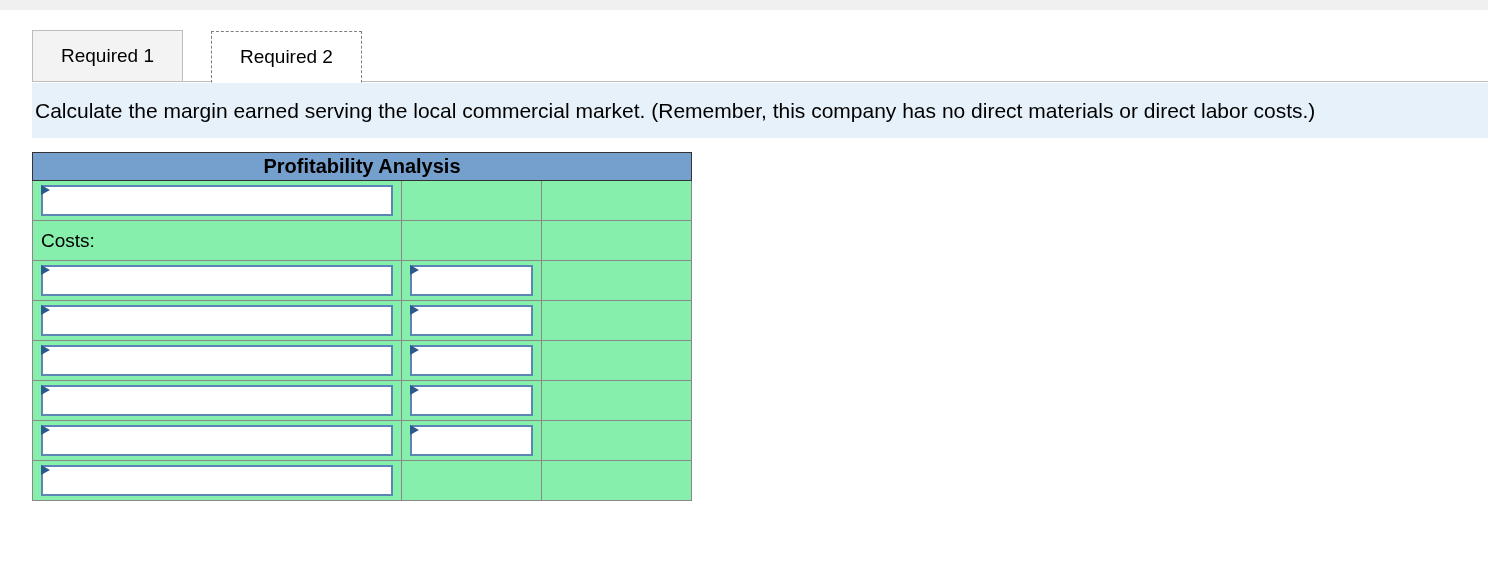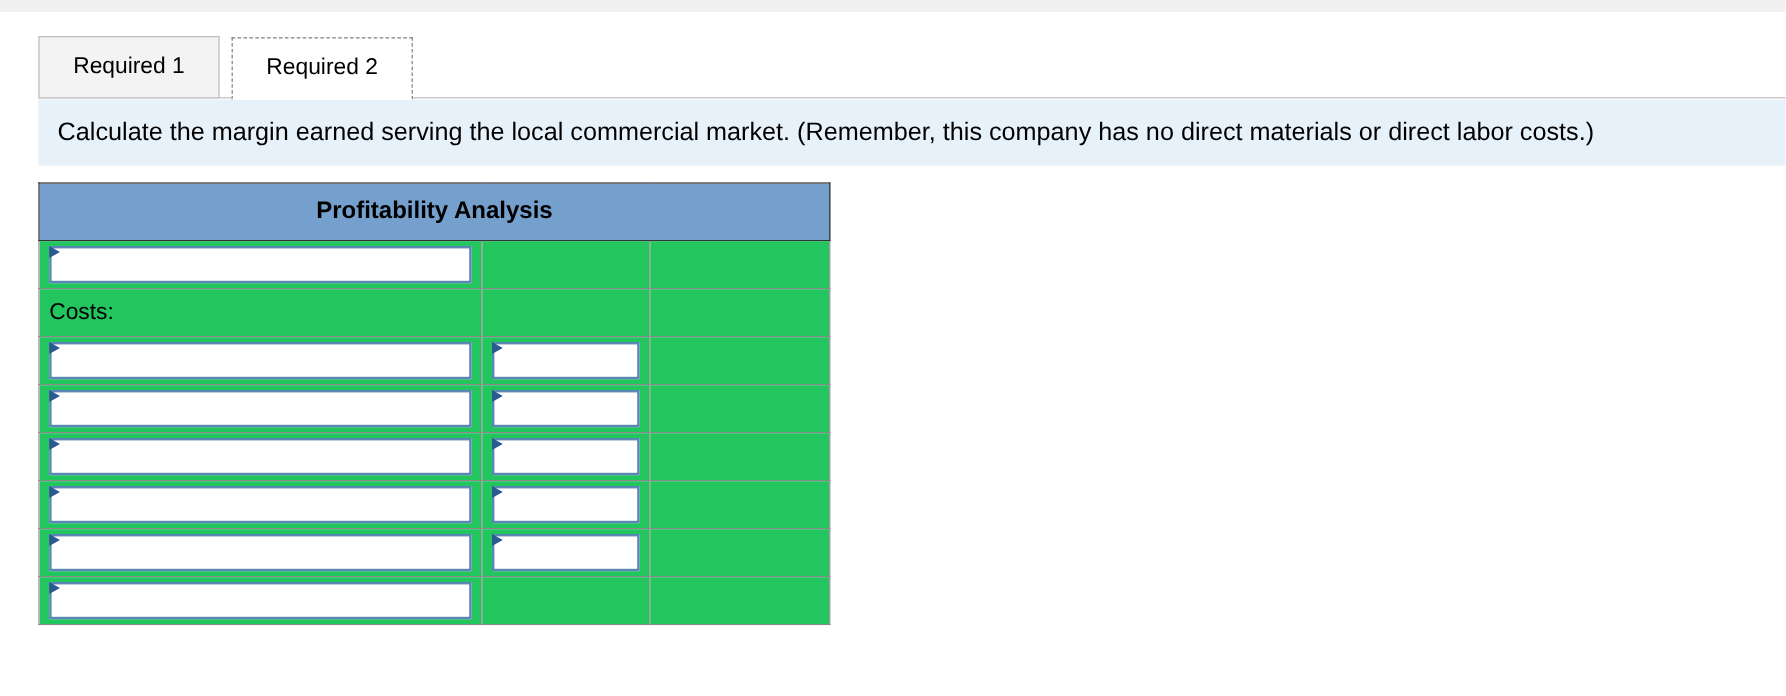--- a/index.html
+++ b/index.html
@@ -24,69 +24,69 @@
     margin: 20px 0 0 32px;
     position: relative;
     z-index: 2;
   }
   .tab {
     padding: 14px 28px;
     border: 1px solid #bdbdbd;
     background: #f3f3f3;
     font-size: 19px;
     cursor: pointer;
-    margin-right: 10px;
+    margin-right: 28px;
     position: relative;
   }
   .tab.active {
     background: #fff;
     border: 1px dashed #7f7f7f;
     border-bottom: 1px solid #fff;
     top: 1px;
     text-align: right;
   }
   .hr-under-tabs {
     border: none;
     border-top: 1px solid #bdbdbd;
     margin: 0 0 0 32px;
     position: relative;
     top: -1px;
     z-index: 1;
   }
   .instructions {
     background: #e6f1fa;
-    padding: 14px 16px;
+    padding: 14px 3px;
     margin: 0 0 0 32px;
     font-size: 21px;
     line-height: 1.3;
   }
 
   .table-wrap {
     margin: 14px 0 0 32px;
     width: 660px;
   }
   table.worksheet {
     border-collapse: collapse;
     width: 100%;
   }
   table.worksheet th.title-cell {
     background: #759fcc;
     border: 1px solid #333;
     font-weight: bold;
     font-size: 20px;
-    padding: 12px 4px;
+    padding: 2px 4px;
     text-align: center;
   }
   table.worksheet td {
     border: 1px solid #888;
     height: 40px;
     padding: 4px 8px;
     vertical-align: middle;
     position: relative;
-    background: #22c55e;
+    background: #86efac;
   }
   td.col-a { width: 370px; }
   td.col-b { width: 140px; }
   td.col-c { width: 150px; }
 
   .drop-in {
     position: relative;
     display: block;
     width: 100%;
     height: 100%;

